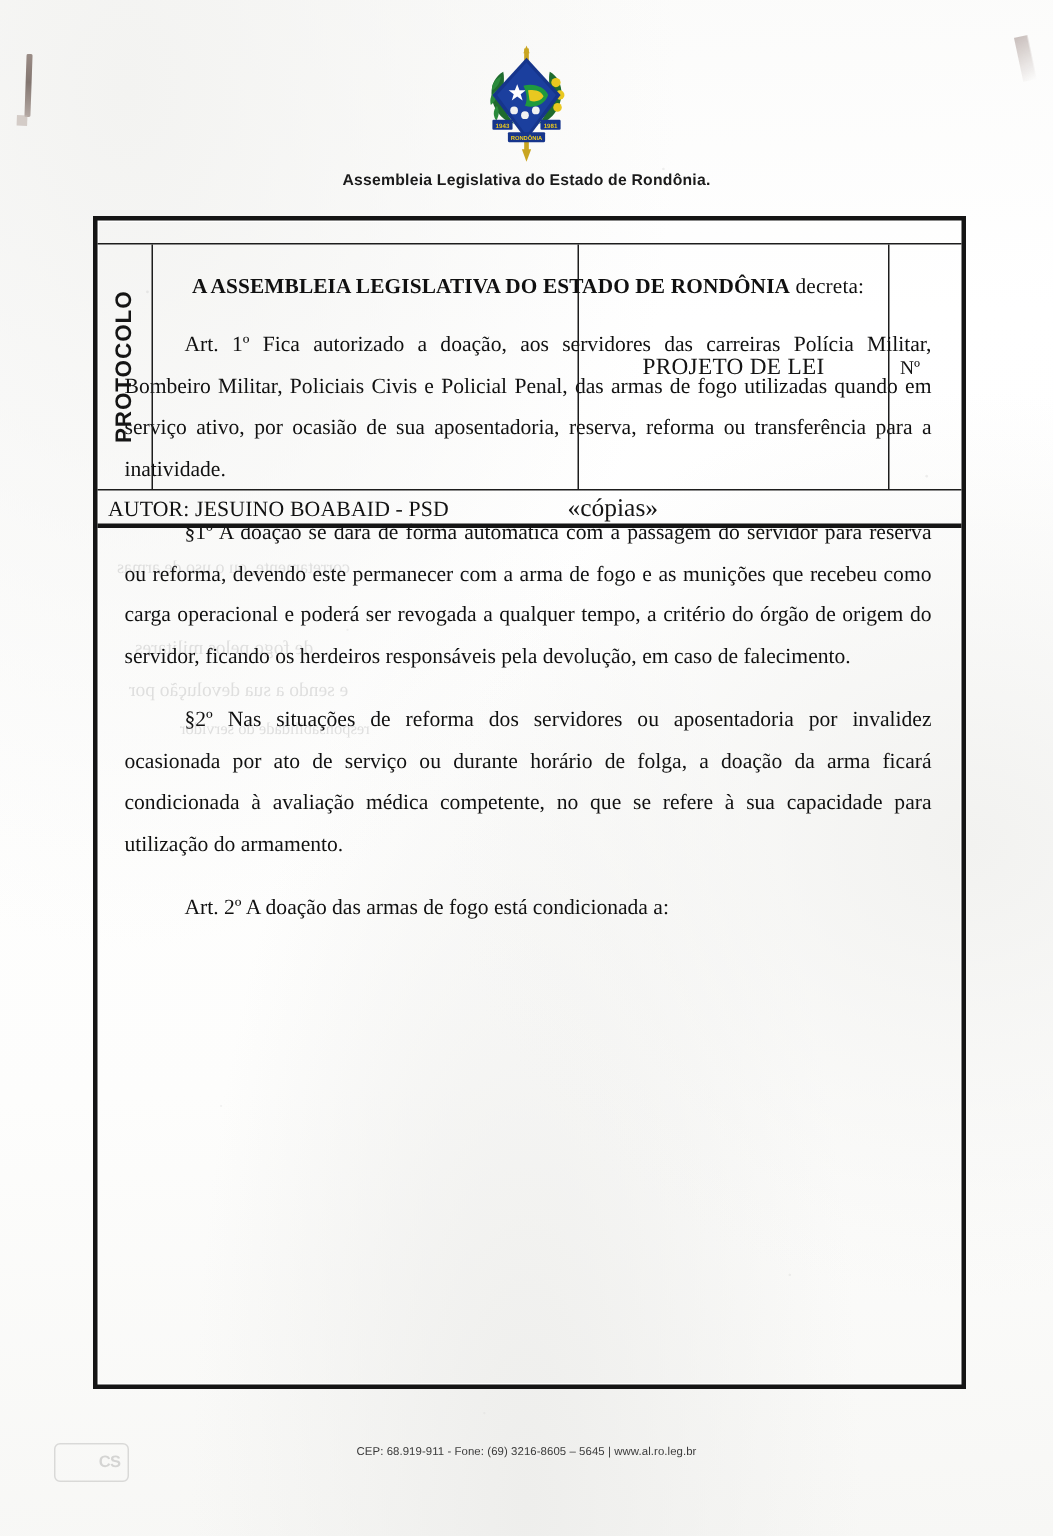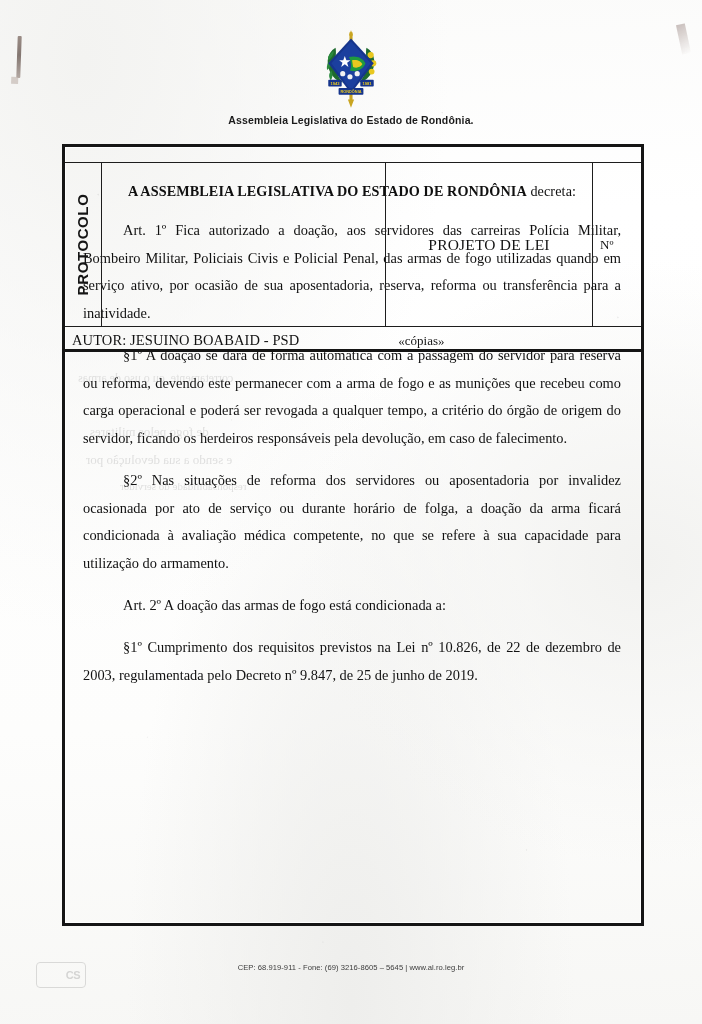--- a/index.html
+++ b/index.html
@@ -194,22 +194,22 @@
     height: 22px;
     border-bottom: 3px solid #151515;
     padding-left: 7px;
   }
   .autor-text {
     font-size: 14.5px;
     letter-spacing: .1px;
     color: #121212;
   }
   .copias-text {
-    margin-left: 99px;
-    font-size: 13px;
+    margin-left: 79px;
+    font-size: 17px;
     color: #151515;
   }
 
   
   .doc-body {
     padding: 12px 20px 0 18px;
   }
 
   .ementa {
     width: 247px;
@@ -372,21 +372,20 @@
 
 
       <div class="decreta">
         <b>A ASSEMBLEIA LEGISLATIVA DO ESTADO DE RONDÔNIA</b><span> decreta:</span>
       </div>
 
       <p class="art">Art. 1º Fica autorizado a doação, aos servidores das carreiras Polícia Militar, Bombeiro Militar, Policiais Civis e Policial Penal, das armas de fogo utilizadas quando em serviço ativo, por ocasião de sua aposentadoria, reserva, reforma ou transferência para a inatividade.</p>
       <p class="art tight">§1º A doação se dará de forma automática com a passagem do servidor para reserva ou reforma, devendo este permanecer com a arma de fogo e as munições que recebeu como carga operacional e poderá ser revogada a qualquer tempo, a critério do órgão de origem do servidor, ficando os herdeiros responsáveis pela devolução, em caso de falecimento.</p>
       <p class="art tight">§2º Nas situações de reforma dos servidores ou aposentadoria por invalidez ocasionada por ato de serviço ou durante horário de folga, a doação da arma ficará condicionada à avaliação médica competente, no que se refere à sua capacidade para utilização do armamento.</p>
       <p class="art tight">Art. 2º A doação das armas de fogo está condicionada a:</p>
-      <p class="art tight">§1º Cumprimento dos requisitos previstos na Lei nº 10.826, de 22 de dezembro de 2003, regulamentada pelo Decreto nº 9.847, de 25 de junho de 2019.</p>
     </div>
   </div>
 
   <div class="footer">
     <div>CEP: 68.919-911 - Fone: (69) 3216-8605 – 5645 | www.al.ro.leg.br</div>
   </div>
 
   <div class="watermark">
     <div class="cs-badge">CS</div>
   </div>

